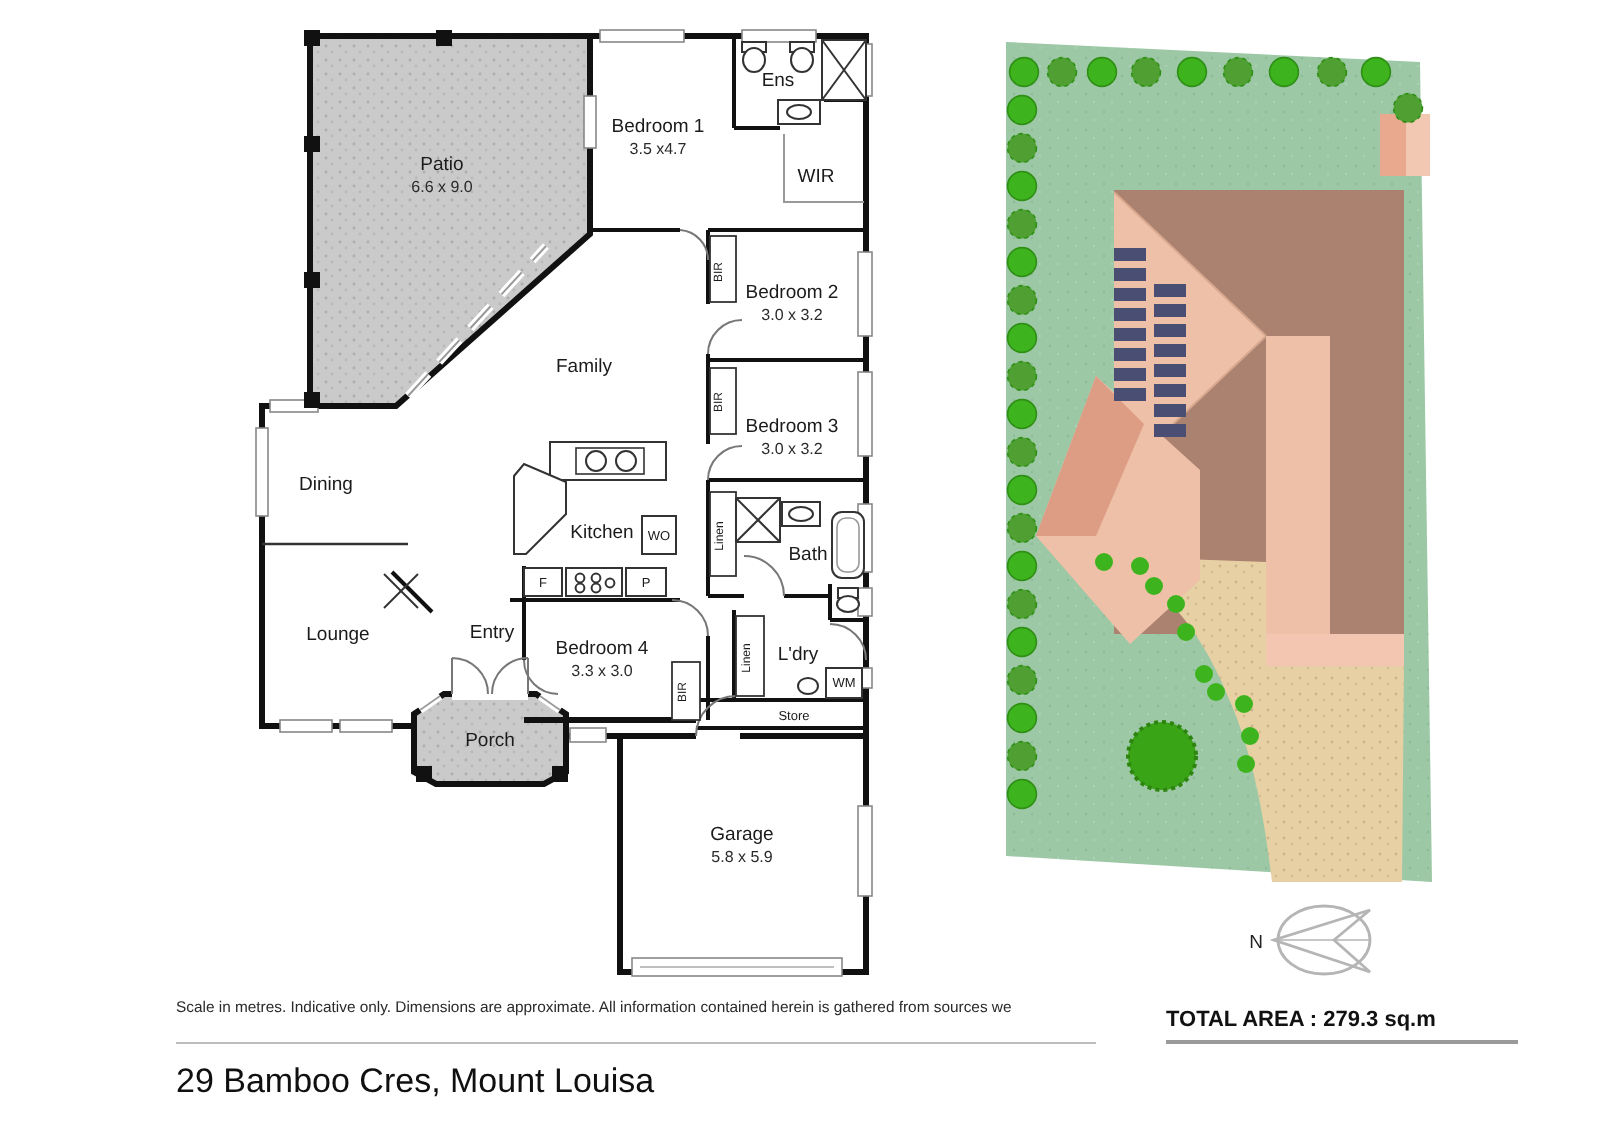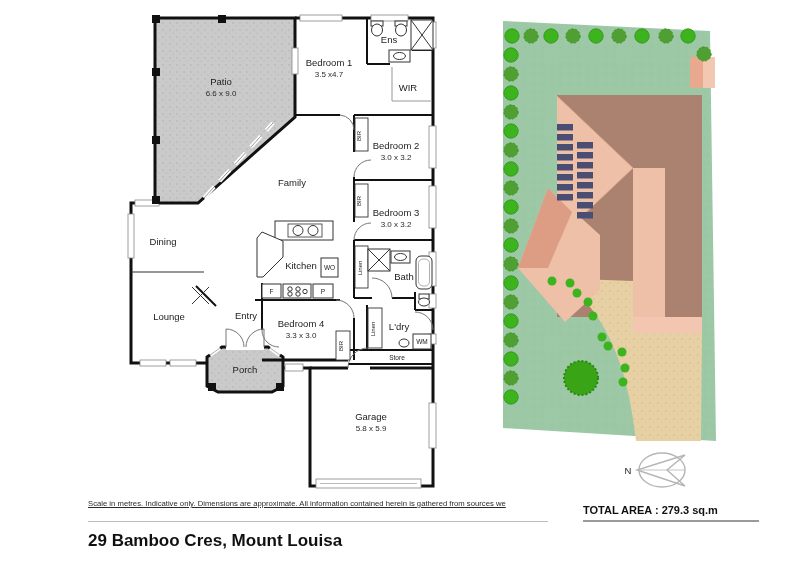--- a/index.html
+++ b/index.html
@@ -4,26 +4,26 @@
 <style>
   html,body{margin:0;padding:0;background:#fff;}
   .page{position:relative;width:800px;height:566px;background:#fff;overflow:hidden;
         font-family:"Liberation Sans", sans-serif;}
   svg text{font-family:"Liberation Sans", sans-serif;}
   .room-label{font-size:9.5px;fill:#1b1b1b;text-anchor:middle;}
   .dim-label{font-size:8px;fill:#2a2a2a;text-anchor:middle;}
   .mini-label{font-size:6.5px;fill:#1b1b1b;text-anchor:middle;}
   .rot-label{font-size:6px;fill:#1b1b1b;text-anchor:middle;}
   .disclaimer{position:absolute;left:88px;top:499px;width:464px;font-size:7.7px;
-              line-height:9.6px;color:#2a2a2a;text-decoration:underline;}
+              line-height:9.6px;color:#2a2a2a;}
   .disc-rule{position:absolute;left:88px;top:521px;width:460px;border-top:1px solid #bdbdbd;}
   .total-area{position:absolute;left:583px;top:504px;width:176px;text-align:left;
               font-size:11px;font-weight:bold;color:#111;}
   .area-rule{position:absolute;left:583px;top:520px;width:176px;border-top:2px solid #9a9a9a;}
-  .title{position:absolute;left:88px;top:531px;font-size:17px;font-weight:bold;color:#101010;}
+  .title{position:absolute;left:88px;top:531px;font-size:17px;font-weight:normal;color:#101010;}
 </style>
 </head>
 <body>
 
 <div class="page">
 <svg width="800" height="566" viewBox="0 0 800 566">
   <defs>
     <pattern id="speck" width="7" height="7" patternUnits="userSpaceOnUse">
       <rect width="7" height="7" fill="#cacaca"></rect>
       <circle cx="2" cy="2" r="0.7" fill="#adadad"></circle>

